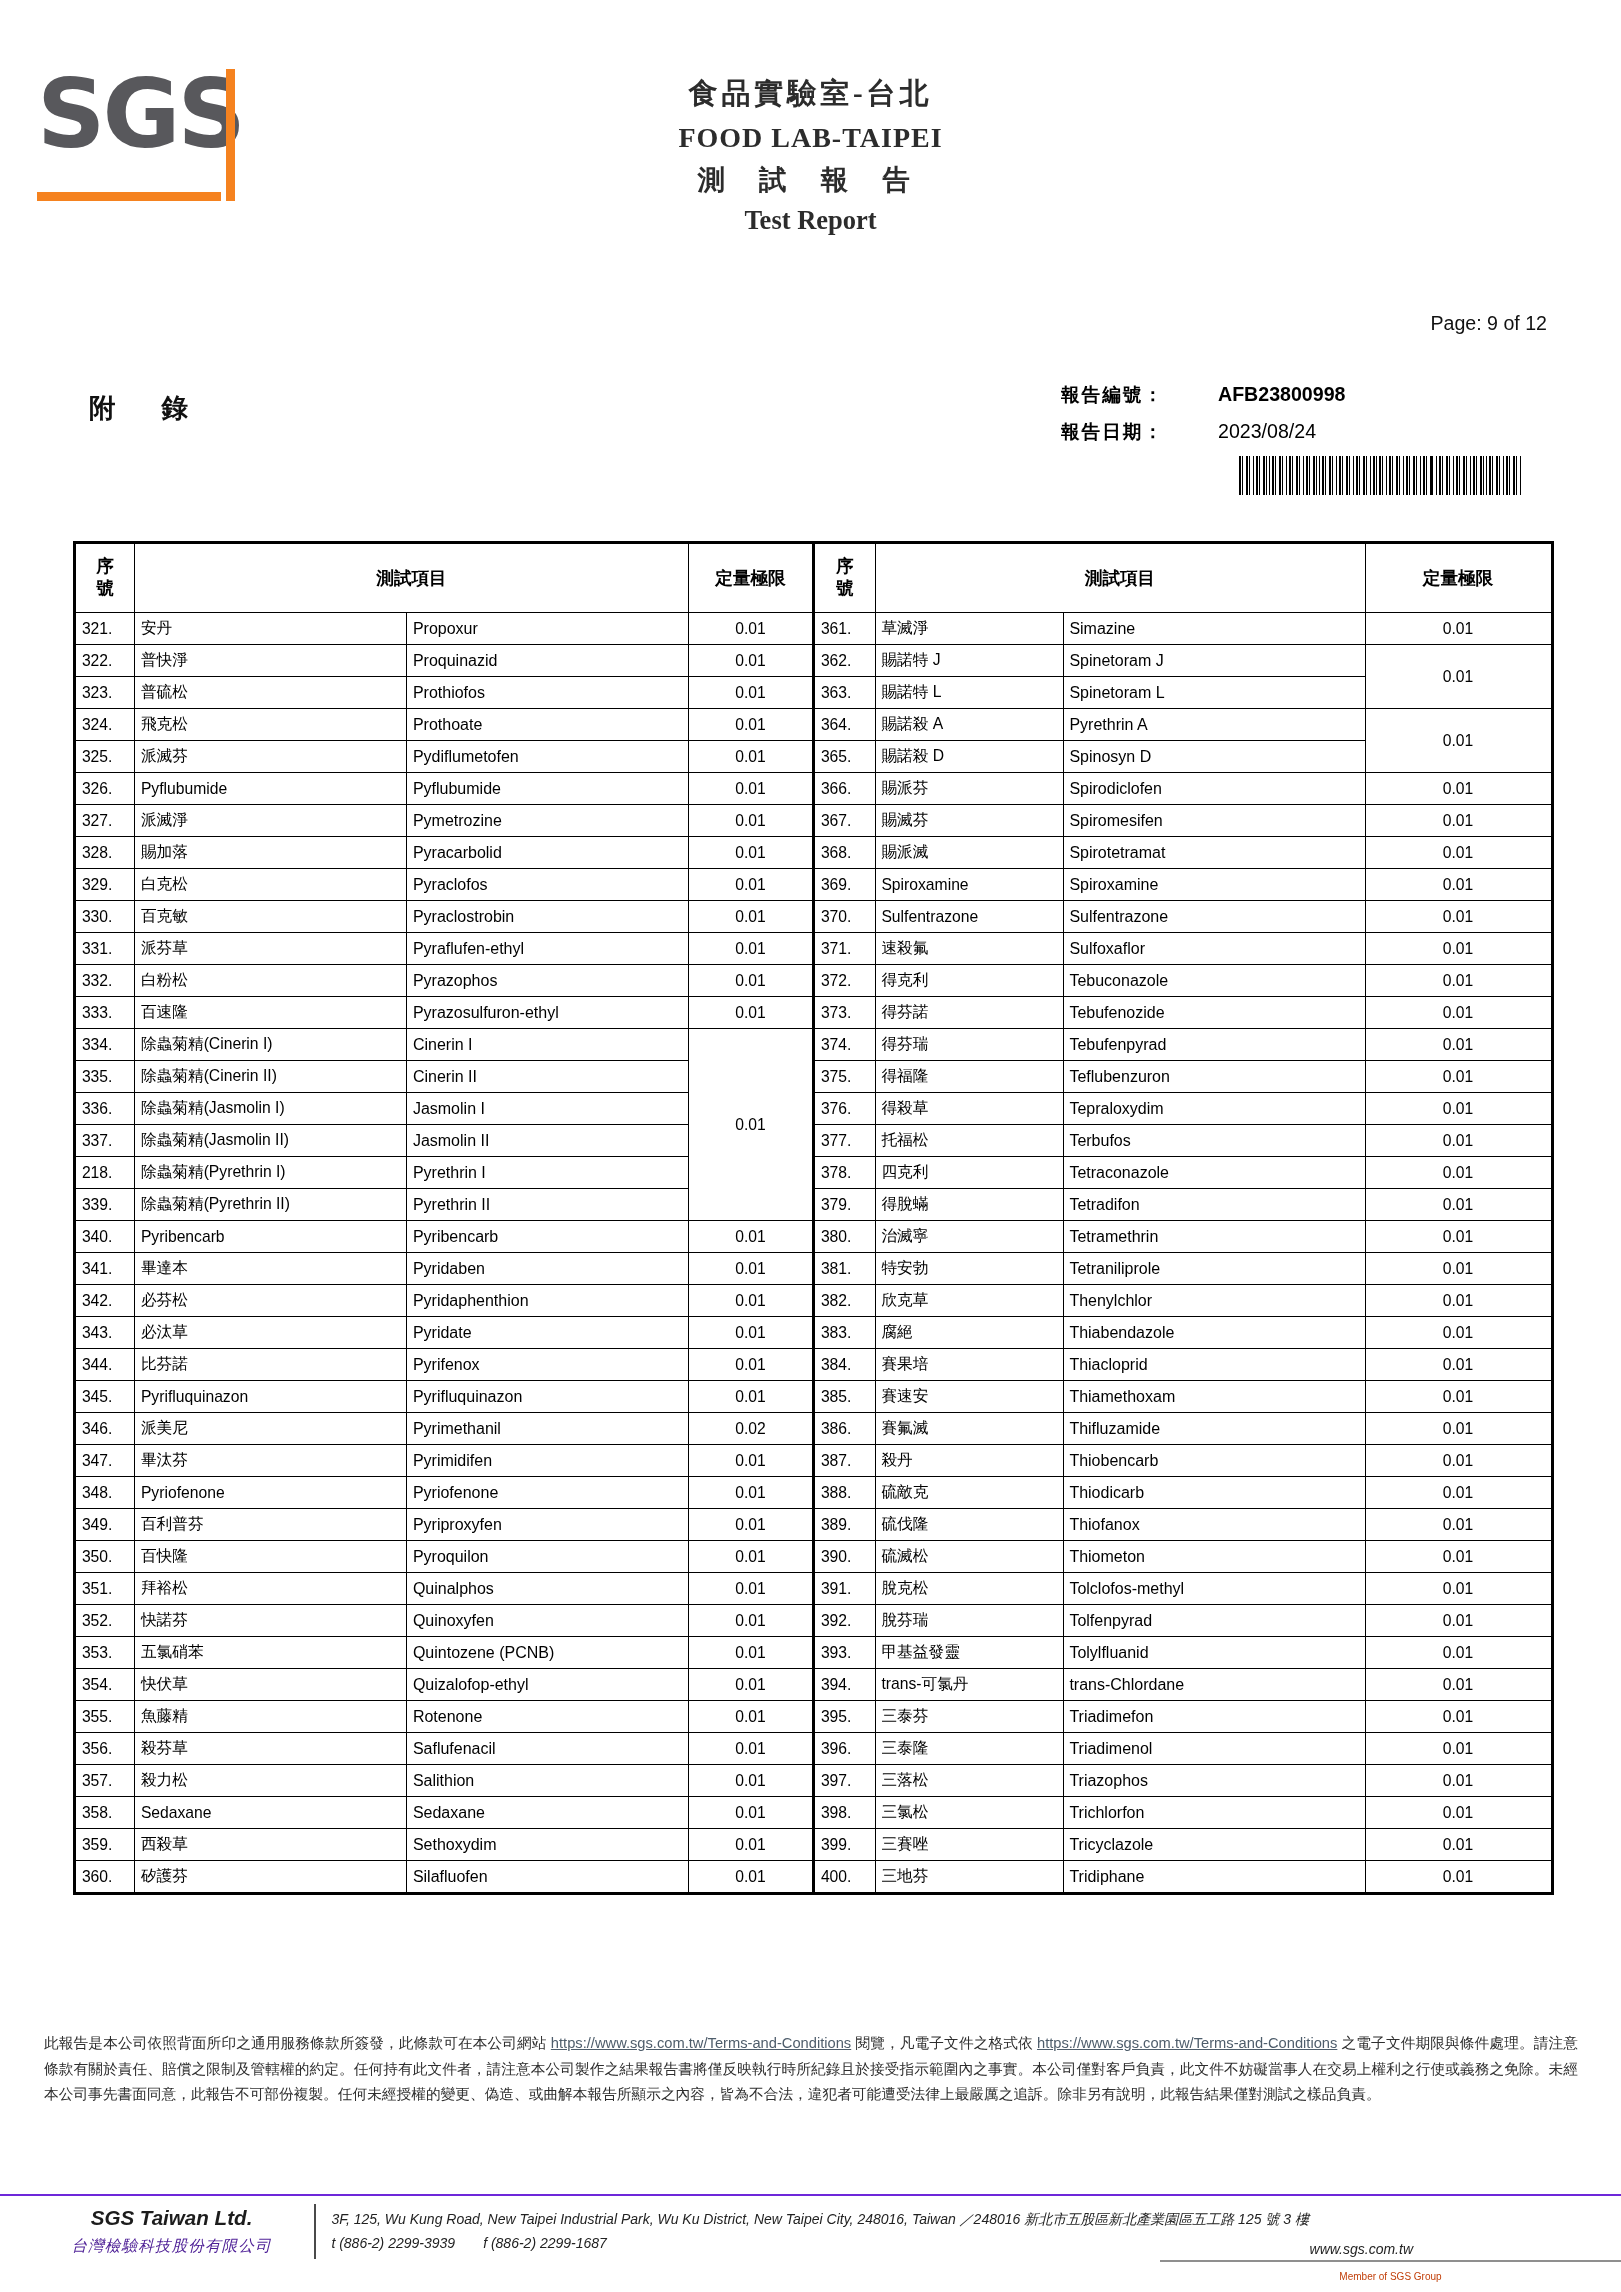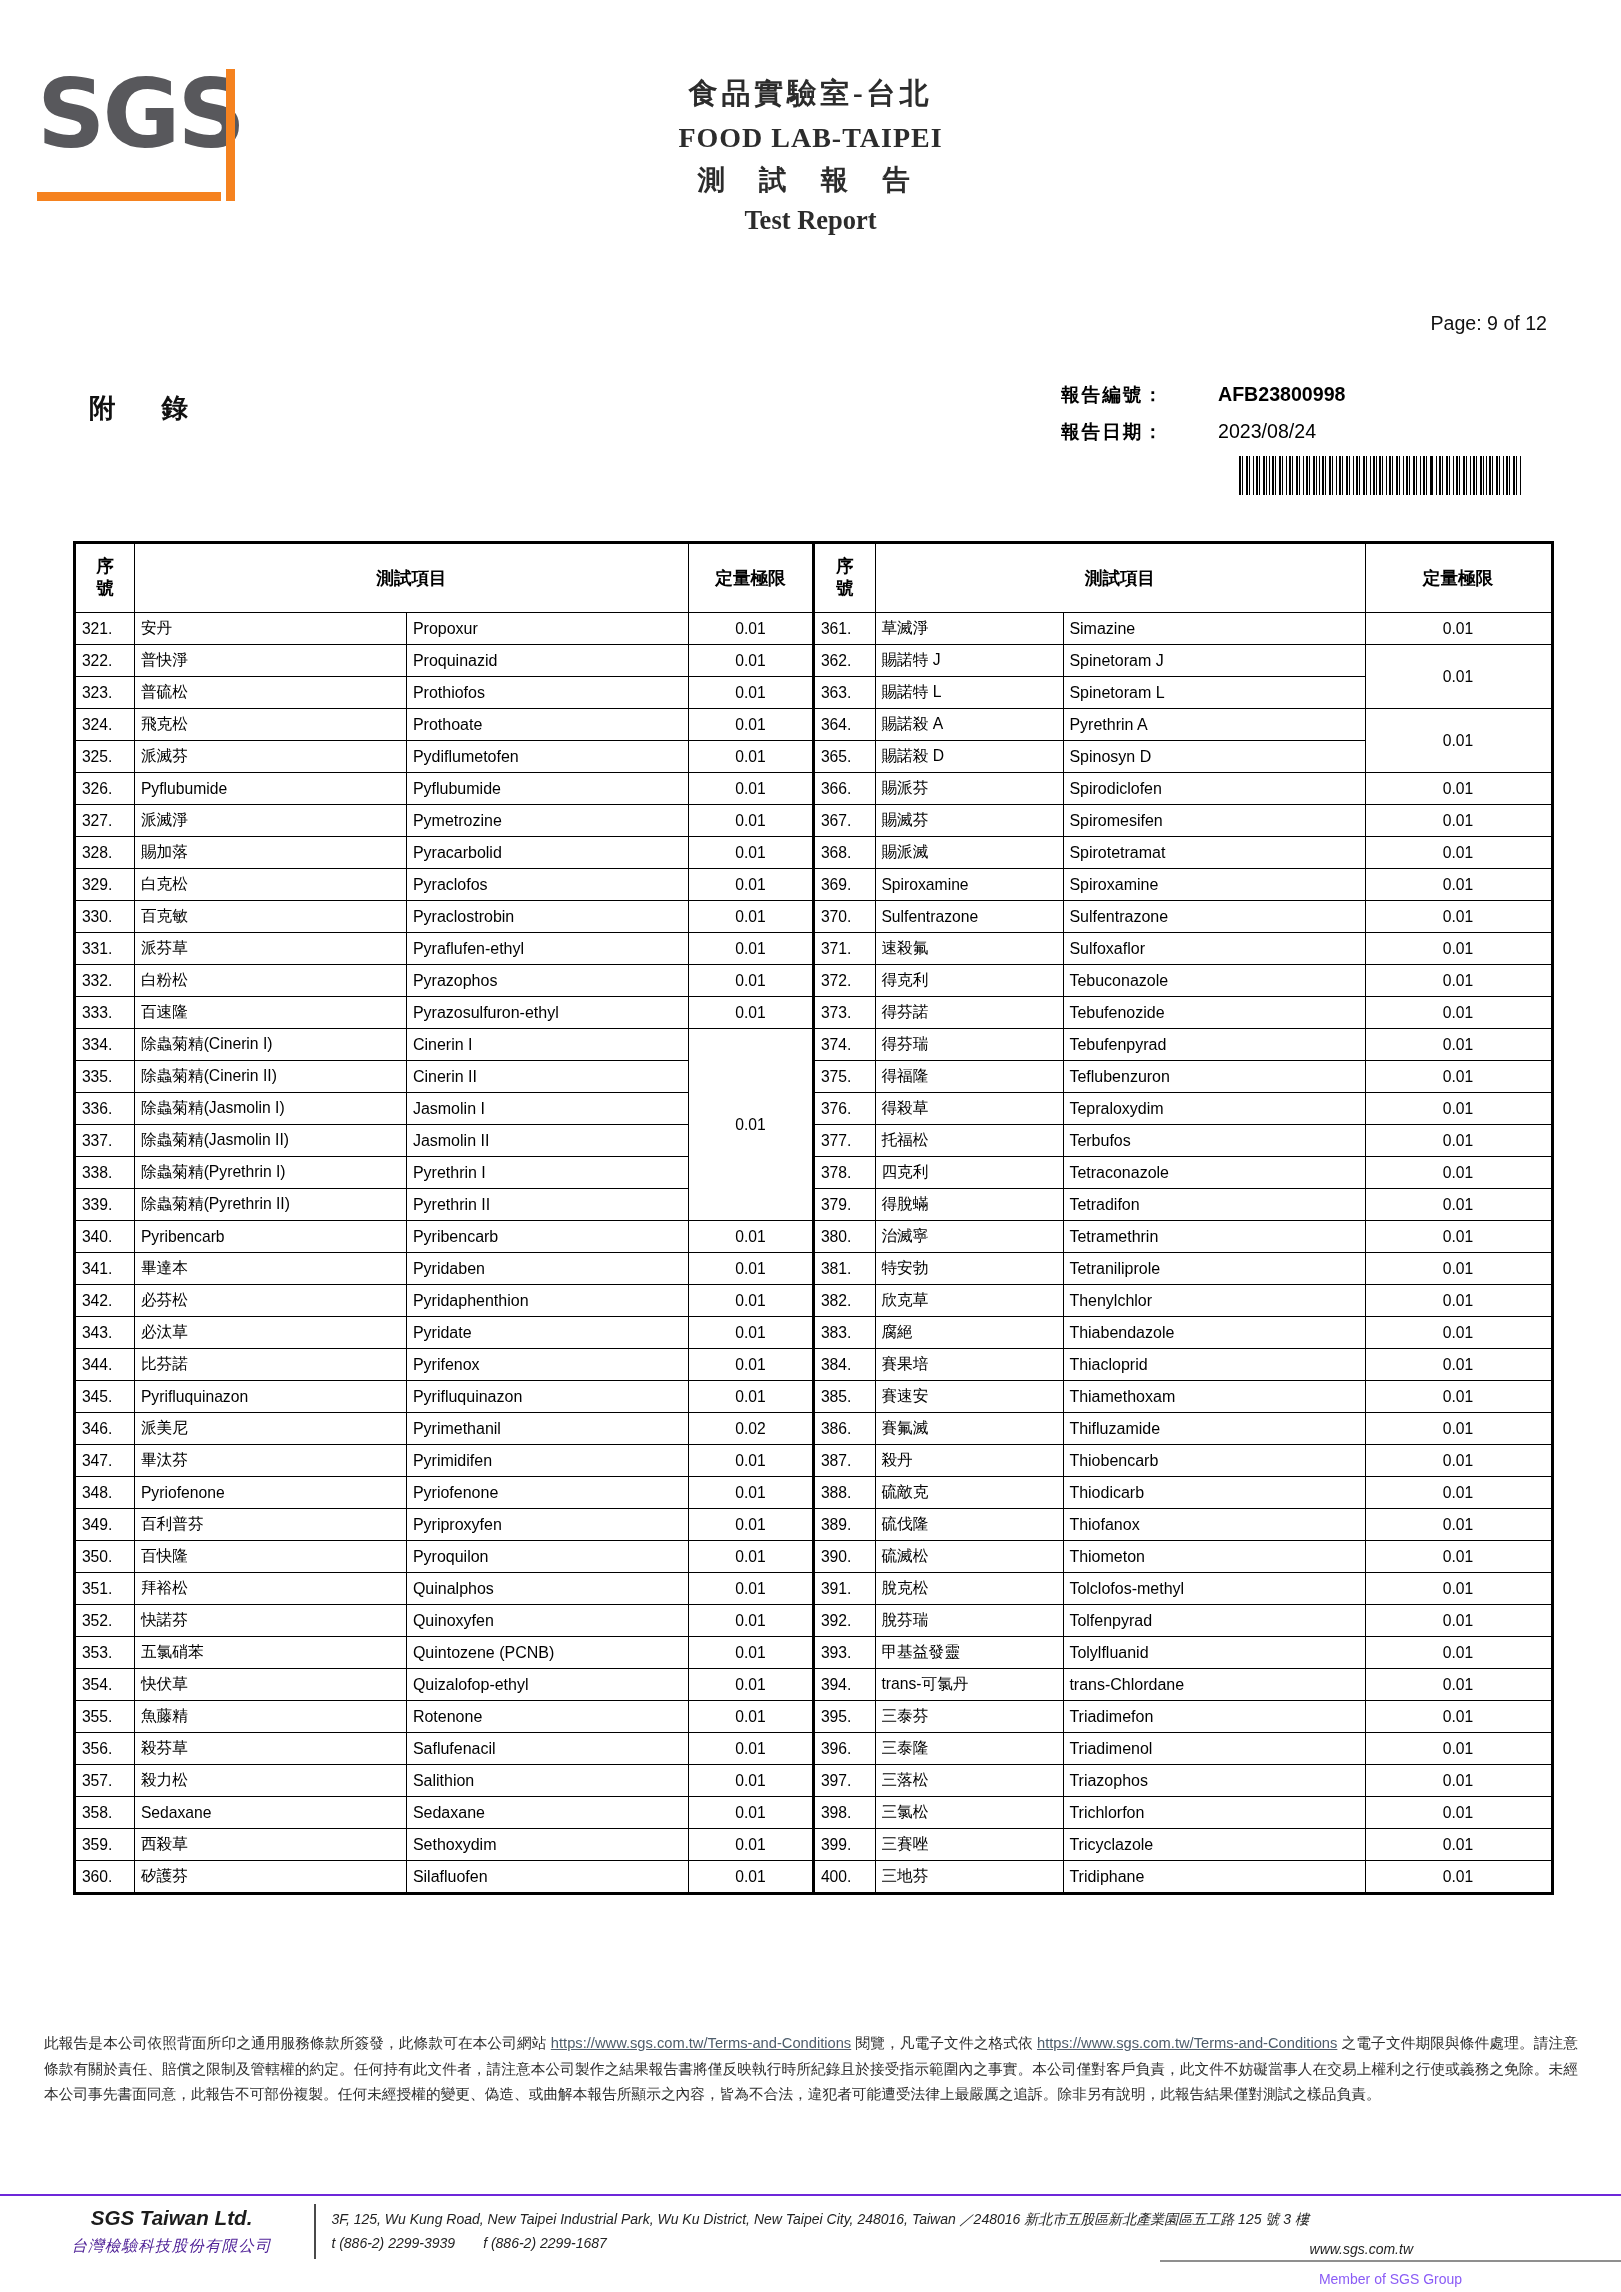--- a/index.html
+++ b/index.html
@@ -104,21 +104,21 @@
   .company-en { font-size:20.6px; font-weight:bold; color:#1c1c1c; margin-bottom:5.9px; }
   .company-zh { font-size:15.7px; color:#4c1d95; letter-spacing:1px; }
   .footer-sep { width:0; border-left:2px solid #4a4a4a; height:55px; margin:0 15.7px; }
   .addr { font-size:14px; color:#222; line-height:1.7; }
   .phones { display:flex; gap:28px; }
   .phone-t, .phone-f { font-size:14px; }
   .website { position:absolute; right:208px; bottom:9.8px; font-size:14px; color:#222; }
   .member-row {
     position:absolute; top:2260px; right:0; width:461px;
     border-top:2px solid #8f8f8f; text-align:center; padding-top:8.8px;
-    font-size:14px; color:#8b5cf6;
+    font-size:10px; color:#c2410c;
   }
 </style>
 </head>
 <body>
 
 <div class="page">
 
   <div class="logo">
     <div class="logo-text">SGS</div>
     <div class="logo-vbar"></div>
@@ -259,21 +259,21 @@
             <td class="col-no">336.</td>
             <td class="col-zh">除蟲菊精(Jasmolin I)</td>
             <td class="col-en">Jasmolin I</td>
           </tr>
           <tr>
             <td class="col-no">337.</td>
             <td class="col-zh">除蟲菊精(Jasmolin II)</td>
             <td class="col-en">Jasmolin II</td>
           </tr>
           <tr>
-            <td class="col-no">338.</td>
+            <td class="col-no">218.</td>
             <td class="col-zh">除蟲菊精(Pyrethrin I)</td>
             <td class="col-en">Pyrethrin I</td>
           </tr>
           <tr>
             <td class="col-no">339.</td>
             <td class="col-zh">除蟲菊精(Pyrethrin II)</td>
             <td class="col-en">Pyrethrin II</td>
           </tr>
           <tr>
             <td class="col-no">340.</td>

